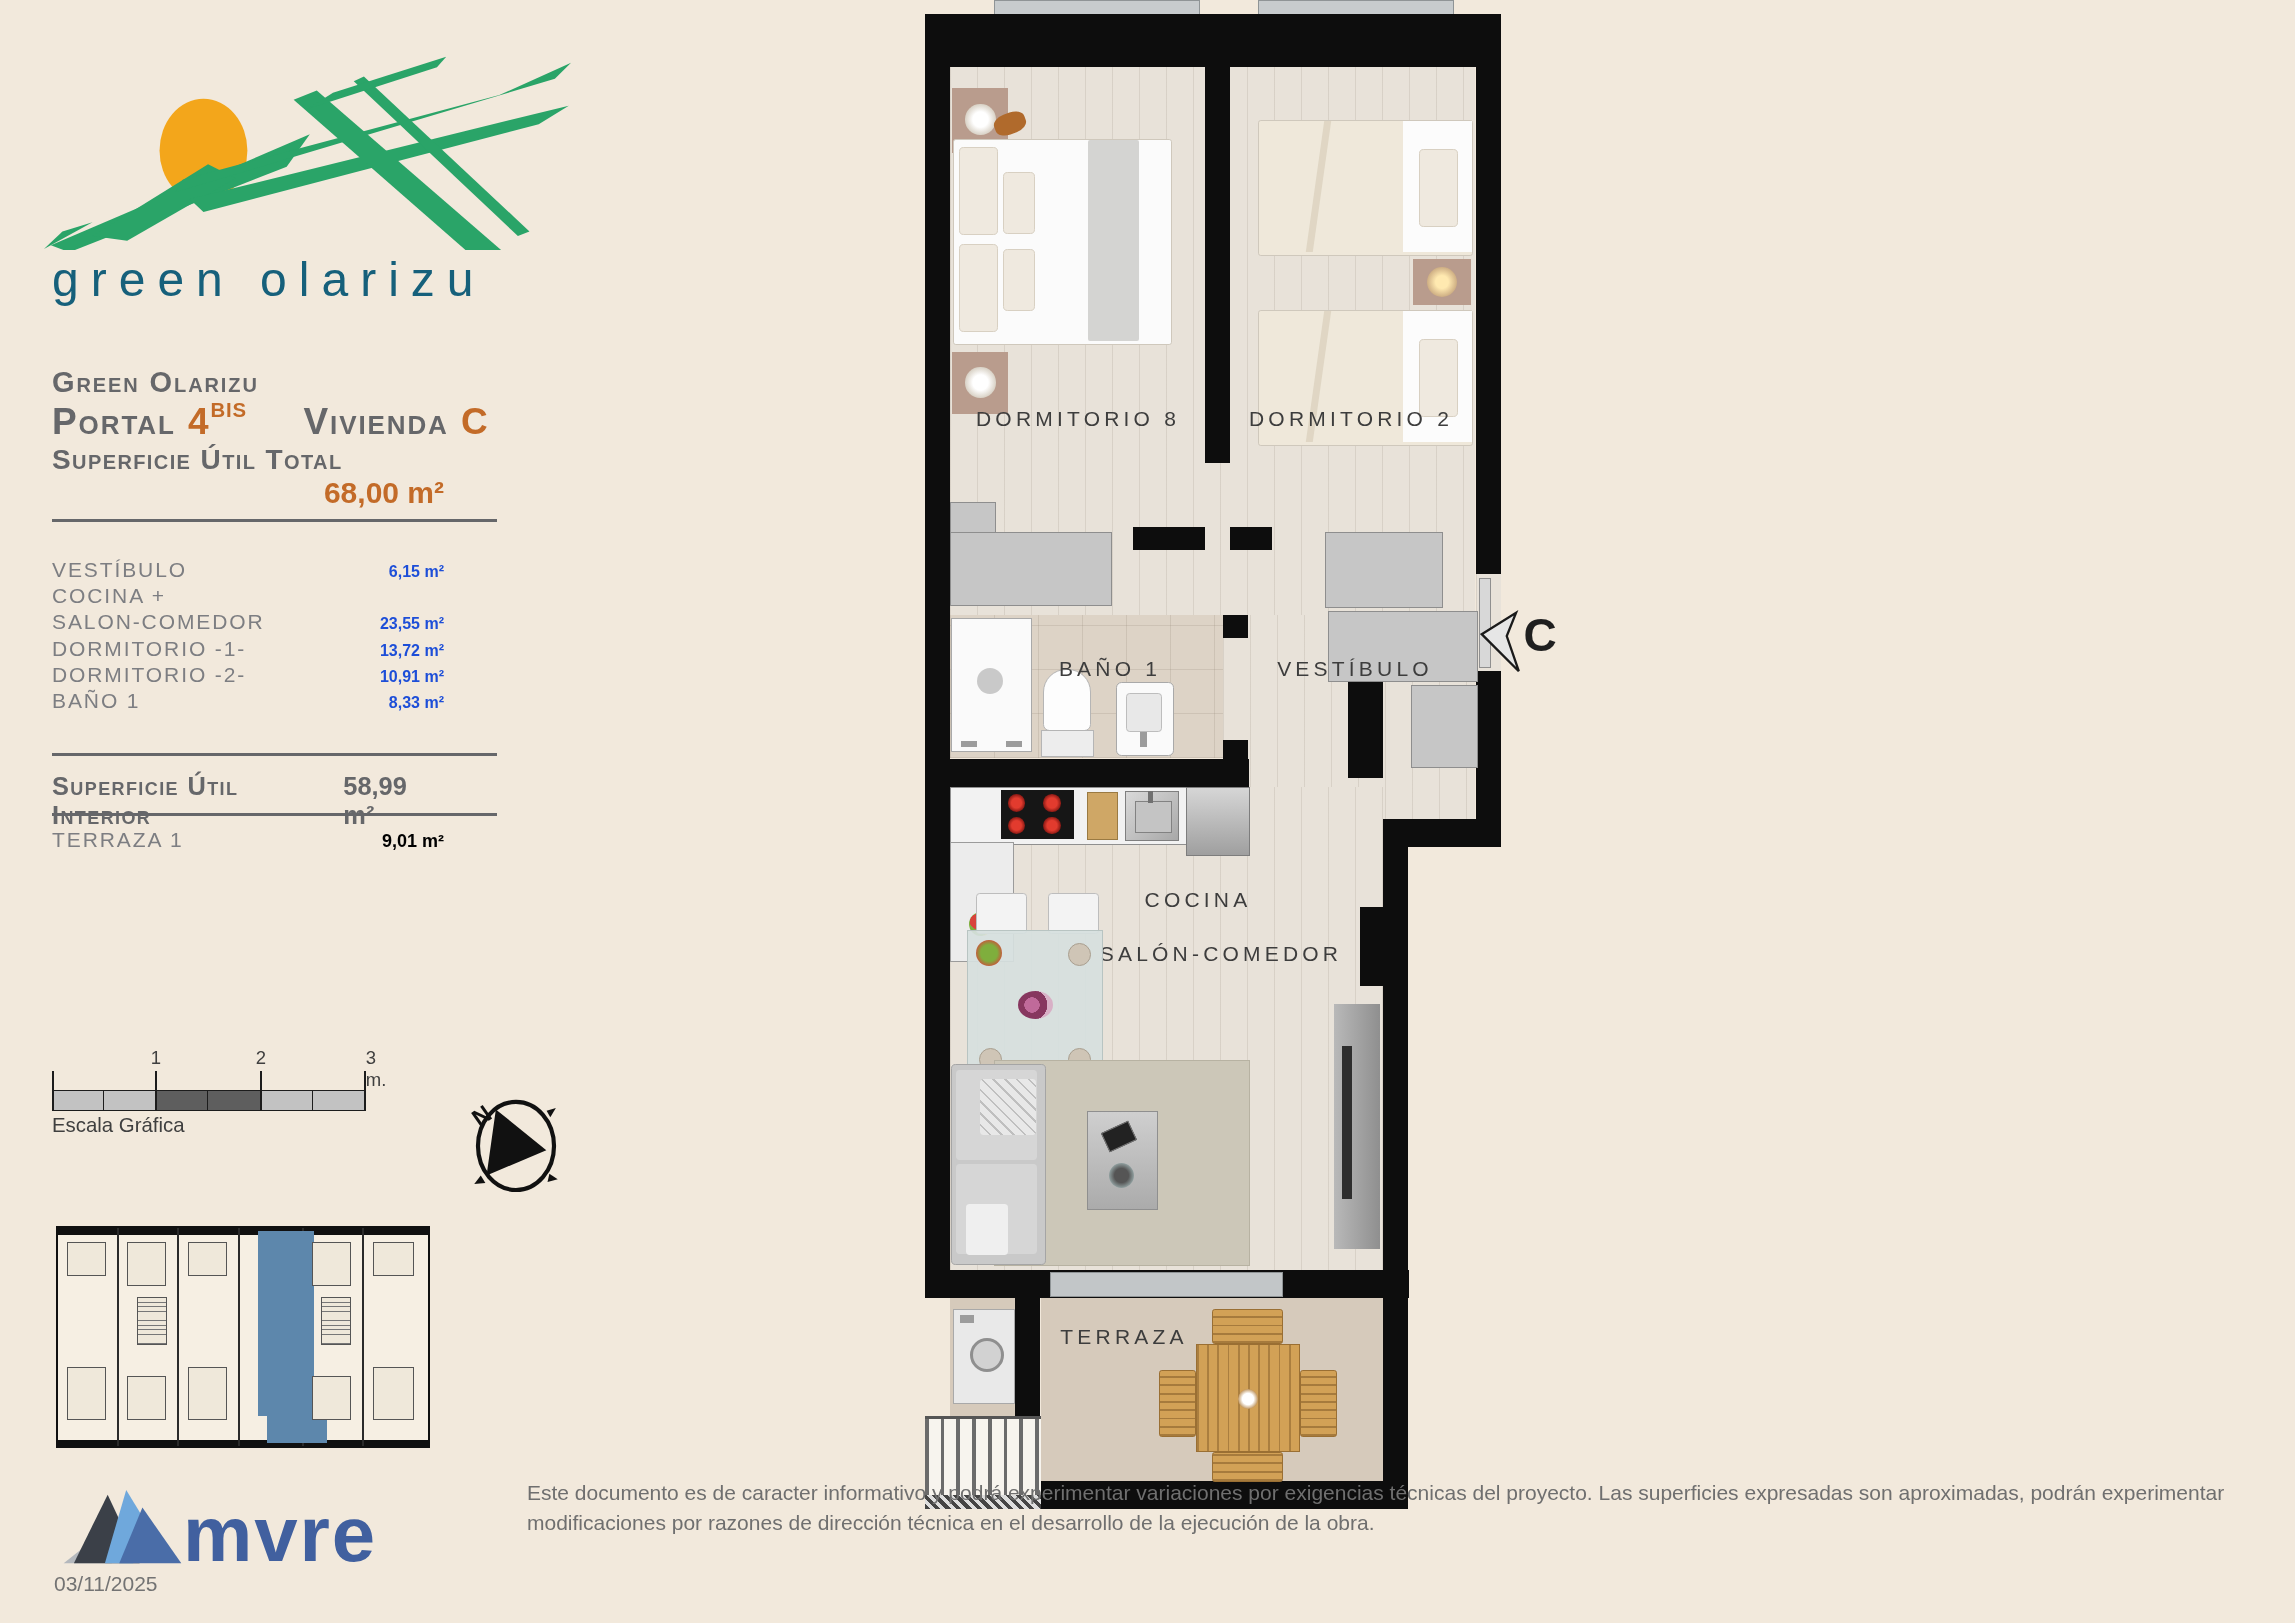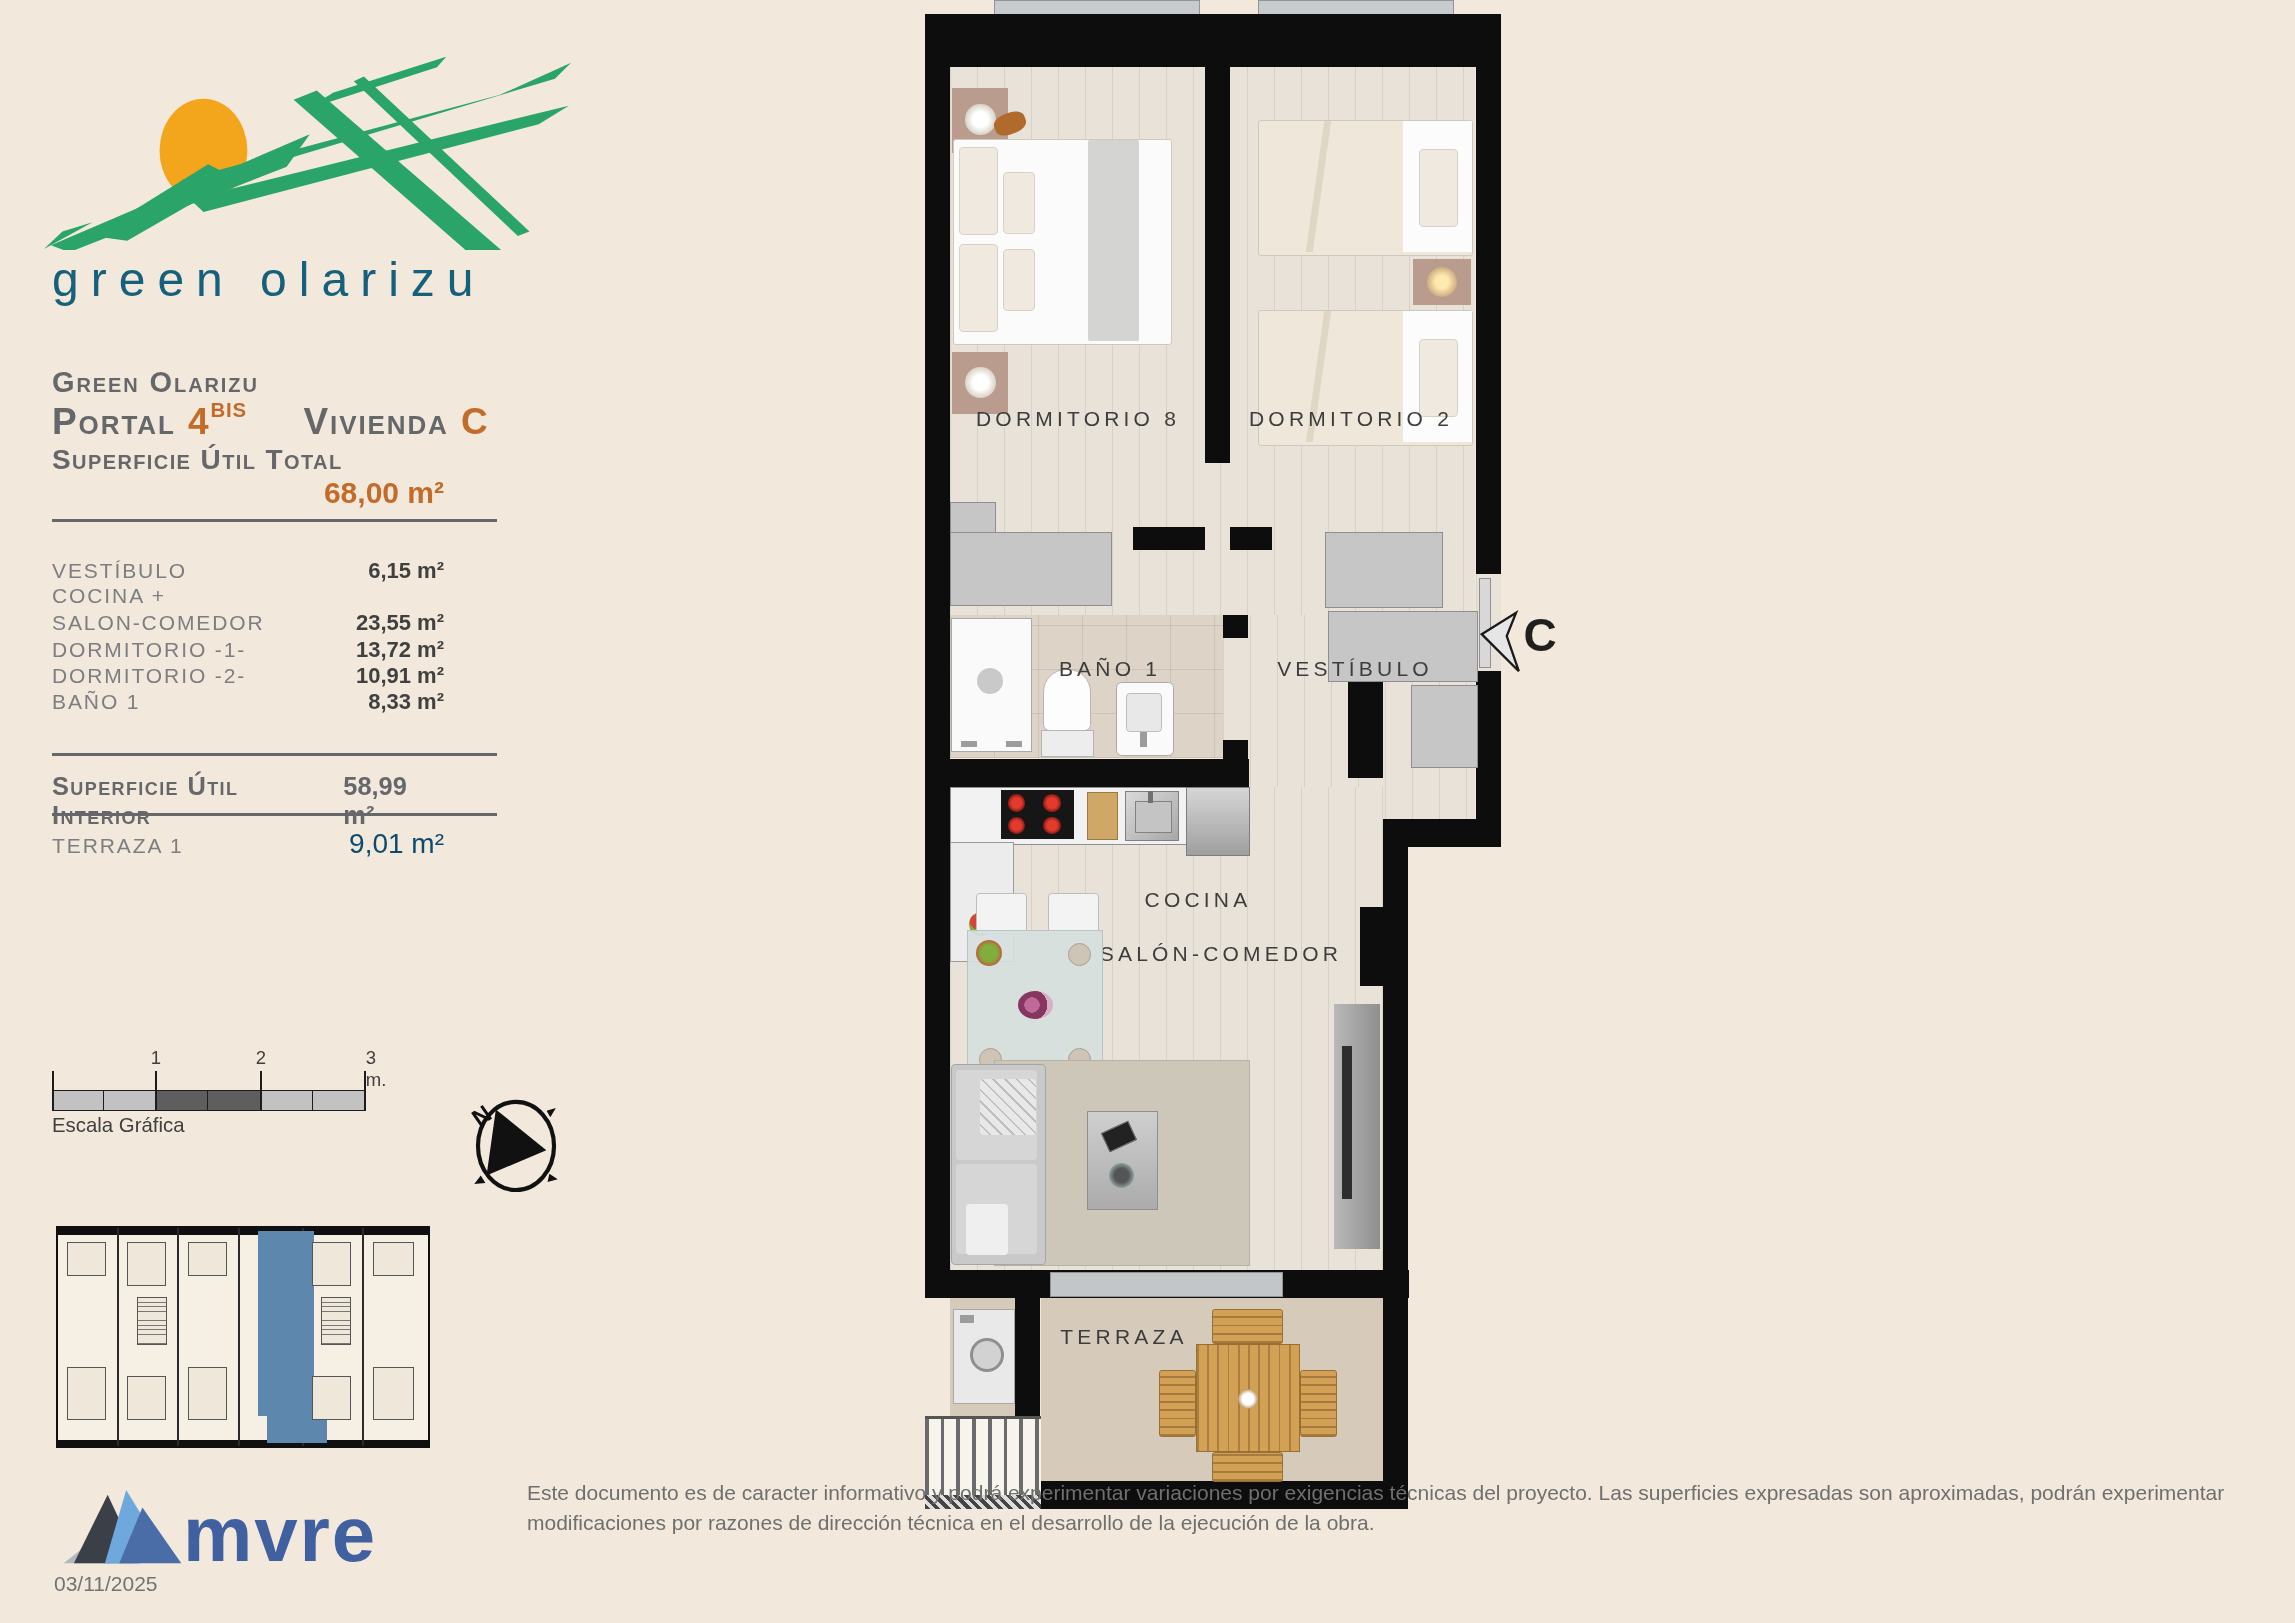--- a/index.html
+++ b/index.html
@@ -15,27 +15,27 @@
   .h-project{left:52px;top:366px;font-size:29px;font-variant:small-caps;font-weight:700;color:#66676a;letter-spacing:1.9px}
   .h-portal{left:52px;top:399px;font-size:37px;font-variant:small-caps;font-weight:700;color:#66676a;letter-spacing:1.9px}
   .h-portal .orange{color:#c36b28}
   .h-portal sup{font-size:20.4px;vertical-align:16.7px;letter-spacing:0.9px}
   .h-portal .gap{display:inline-block;width:32px}
   .sup-total-label{left:52px;top:444px;font-size:28px;font-variant:small-caps;font-weight:700;color:#66676a;letter-spacing:1.4px}
   .sup-total-value{left:259px;top:476px;width:185px;text-align:right;font-size:30px;font-weight:700;color:#c36b28}
   .rule{left:52px;width:445px;height:3.2px;background:#66676a}
   .srow{left:52px;width:392px;display:flex;justify-content:space-between;align-items:baseline}
   .srow .lab{font-size:21px;color:#7d7e82;letter-spacing:1.9px}
-  .srow .val{font-size:22px;color:#404040;font-weight:700}
+  .srow .val{font-size:16px;color:#1d4ed8;font-weight:700}
   .int-row{left:52px;top:772px;width:392px;display:flex;justify-content:space-between;align-items:baseline}
   .int-row .lab{font-size:25.4px;font-variant:small-caps;font-weight:700;color:#66676a;letter-spacing:1.4px}
   .int-row .val{font-size:25.4px;font-weight:700;color:#66676a}
   .ter-row{left:52px;top:828px;width:392px;display:flex;justify-content:space-between;align-items:baseline}
   .ter-row .lab{font-size:21px;color:#7d7e82;letter-spacing:1.9px}
-  .ter-row .val{font-size:28px;color:#0c4a6e;font-weight:400}
+  .ter-row .val{font-size:18px;color:#000000;font-weight:700}
   
   .sb-num{position:absolute;top:-24px;font-size:18.5px;color:#3f3f3f;transform:translateX(-50%)}
   .sb-seg{position:absolute;top:18.5px;height:19.4px;border:0.9px solid #1c1c1c}
   .sb-tick{position:absolute;top:0;width:2.3px;height:39px;background:#1c1c1c}
   .sb-caption{left:52px;top:1114px;font-size:20.4px;color:#3f3f3f}
   
   .kp{left:56px;top:1226px;width:370px;height:218px;background:#f6efe3;border:2.8px solid #101010}
   .kp .wallv{position:absolute;top:0;width:2.3px;height:100%;background:#2a2a2a}
   .kp .unit{position:absolute;background:#5d87ac}
   .kp .cell{position:absolute;border:0.9px solid #555;background:#efe8da}

